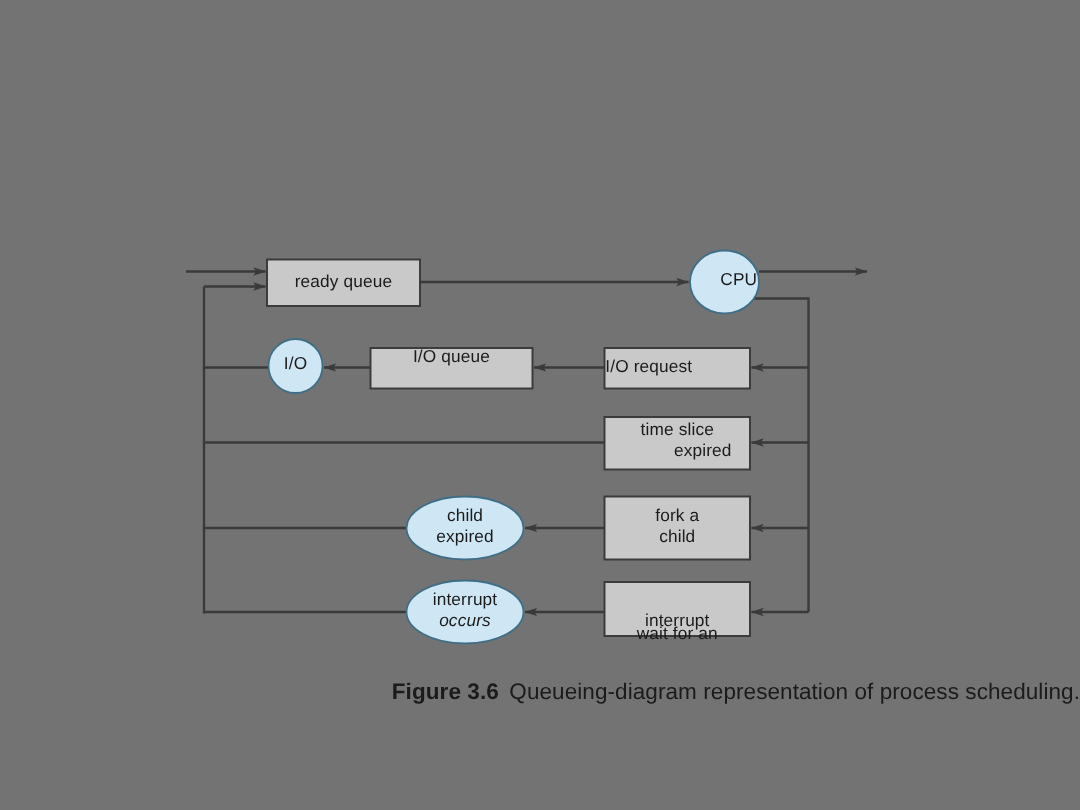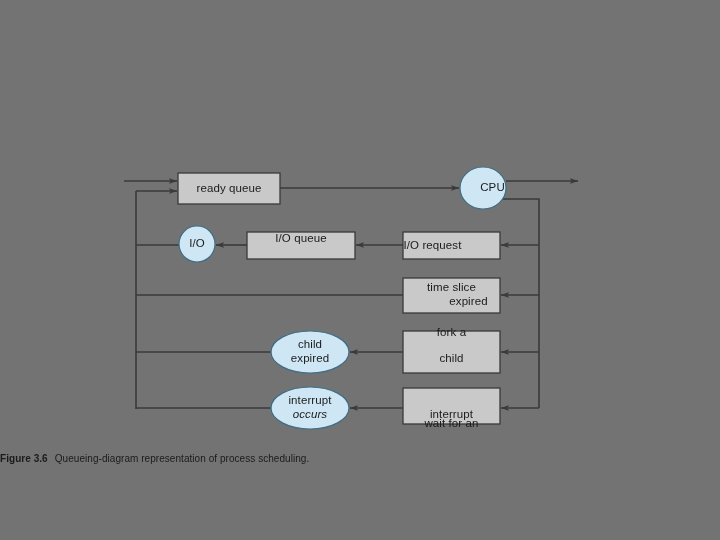--- a/index.html
+++ b/index.html
@@ -32,22 +32,22 @@
     font-size: 11.5px;
     line-height: 13.5px;
     letter-spacing: 0.1px;
     pointer-events: none;
   }
   .caption {
     position: absolute;
     left: 0;
     top: 453px;
     width: 720px;
-    text-align: left;
-    font-size: 10px;
+    text-align: right;
+    font-size: 15px;
     color: #1b1b1b;
     letter-spacing: 0.05px;
   }
   .caption .cap-num {
     font-weight: bold;
     margin-right: 7px;
   }
 </style>
 </head>
 <body>
@@ -123,21 +123,21 @@
   <div class="node-label" style="left:247px; top:232px; width:108px; height:14px;">I/O queue</div>
 
   <div class="node-label" style="left:384px; top:232px; width:97px; height:27px;">I/O request</div>
 
   <div class="node-label" style="left:403px; top:281px; width:97px; height:14px;">time slice</div>
   <div class="node-label" style="left:427px; top:295px; width:83px; height:14px;">expired</div>
 
   <div class="node-label" style="left:271px; top:338px; width:78px; height:14px;">child</div>
   <div class="node-label" style="left:271px; top:352px; width:78px; height:14px;">expired</div>
 
-  <div class="node-label" style="left:403px; top:326px; width:97px; height:14px;">fork a</div>
+  <div class="node-label" style="left:403px; top:338px; width:97px; height:14px;">fork a</div>
   <div class="node-label" style="left:403px; top:352px; width:97px; height:14px;">child</div>
 
   <div class="node-label" style="left:271px; top:394px; width:78px; height:14px;">interrupt</div>
   <div class="node-label" style="left:271px; top:408px; width:78px; height:14px;font-style:italic;">occurs</div>
 
   <div class="node-label" style="left:403px; top:394px; width:97px; height:14px;margin-top:23px;">wait for an</div>
   <div class="node-label" style="left:403px; top:408px; width:97px; height:14px;">interrupt</div>
 
   <div class="caption">
     <span class="cap-num">Figure 3.6</span><span>Queueing-diagram representation of process scheduling.</span>

